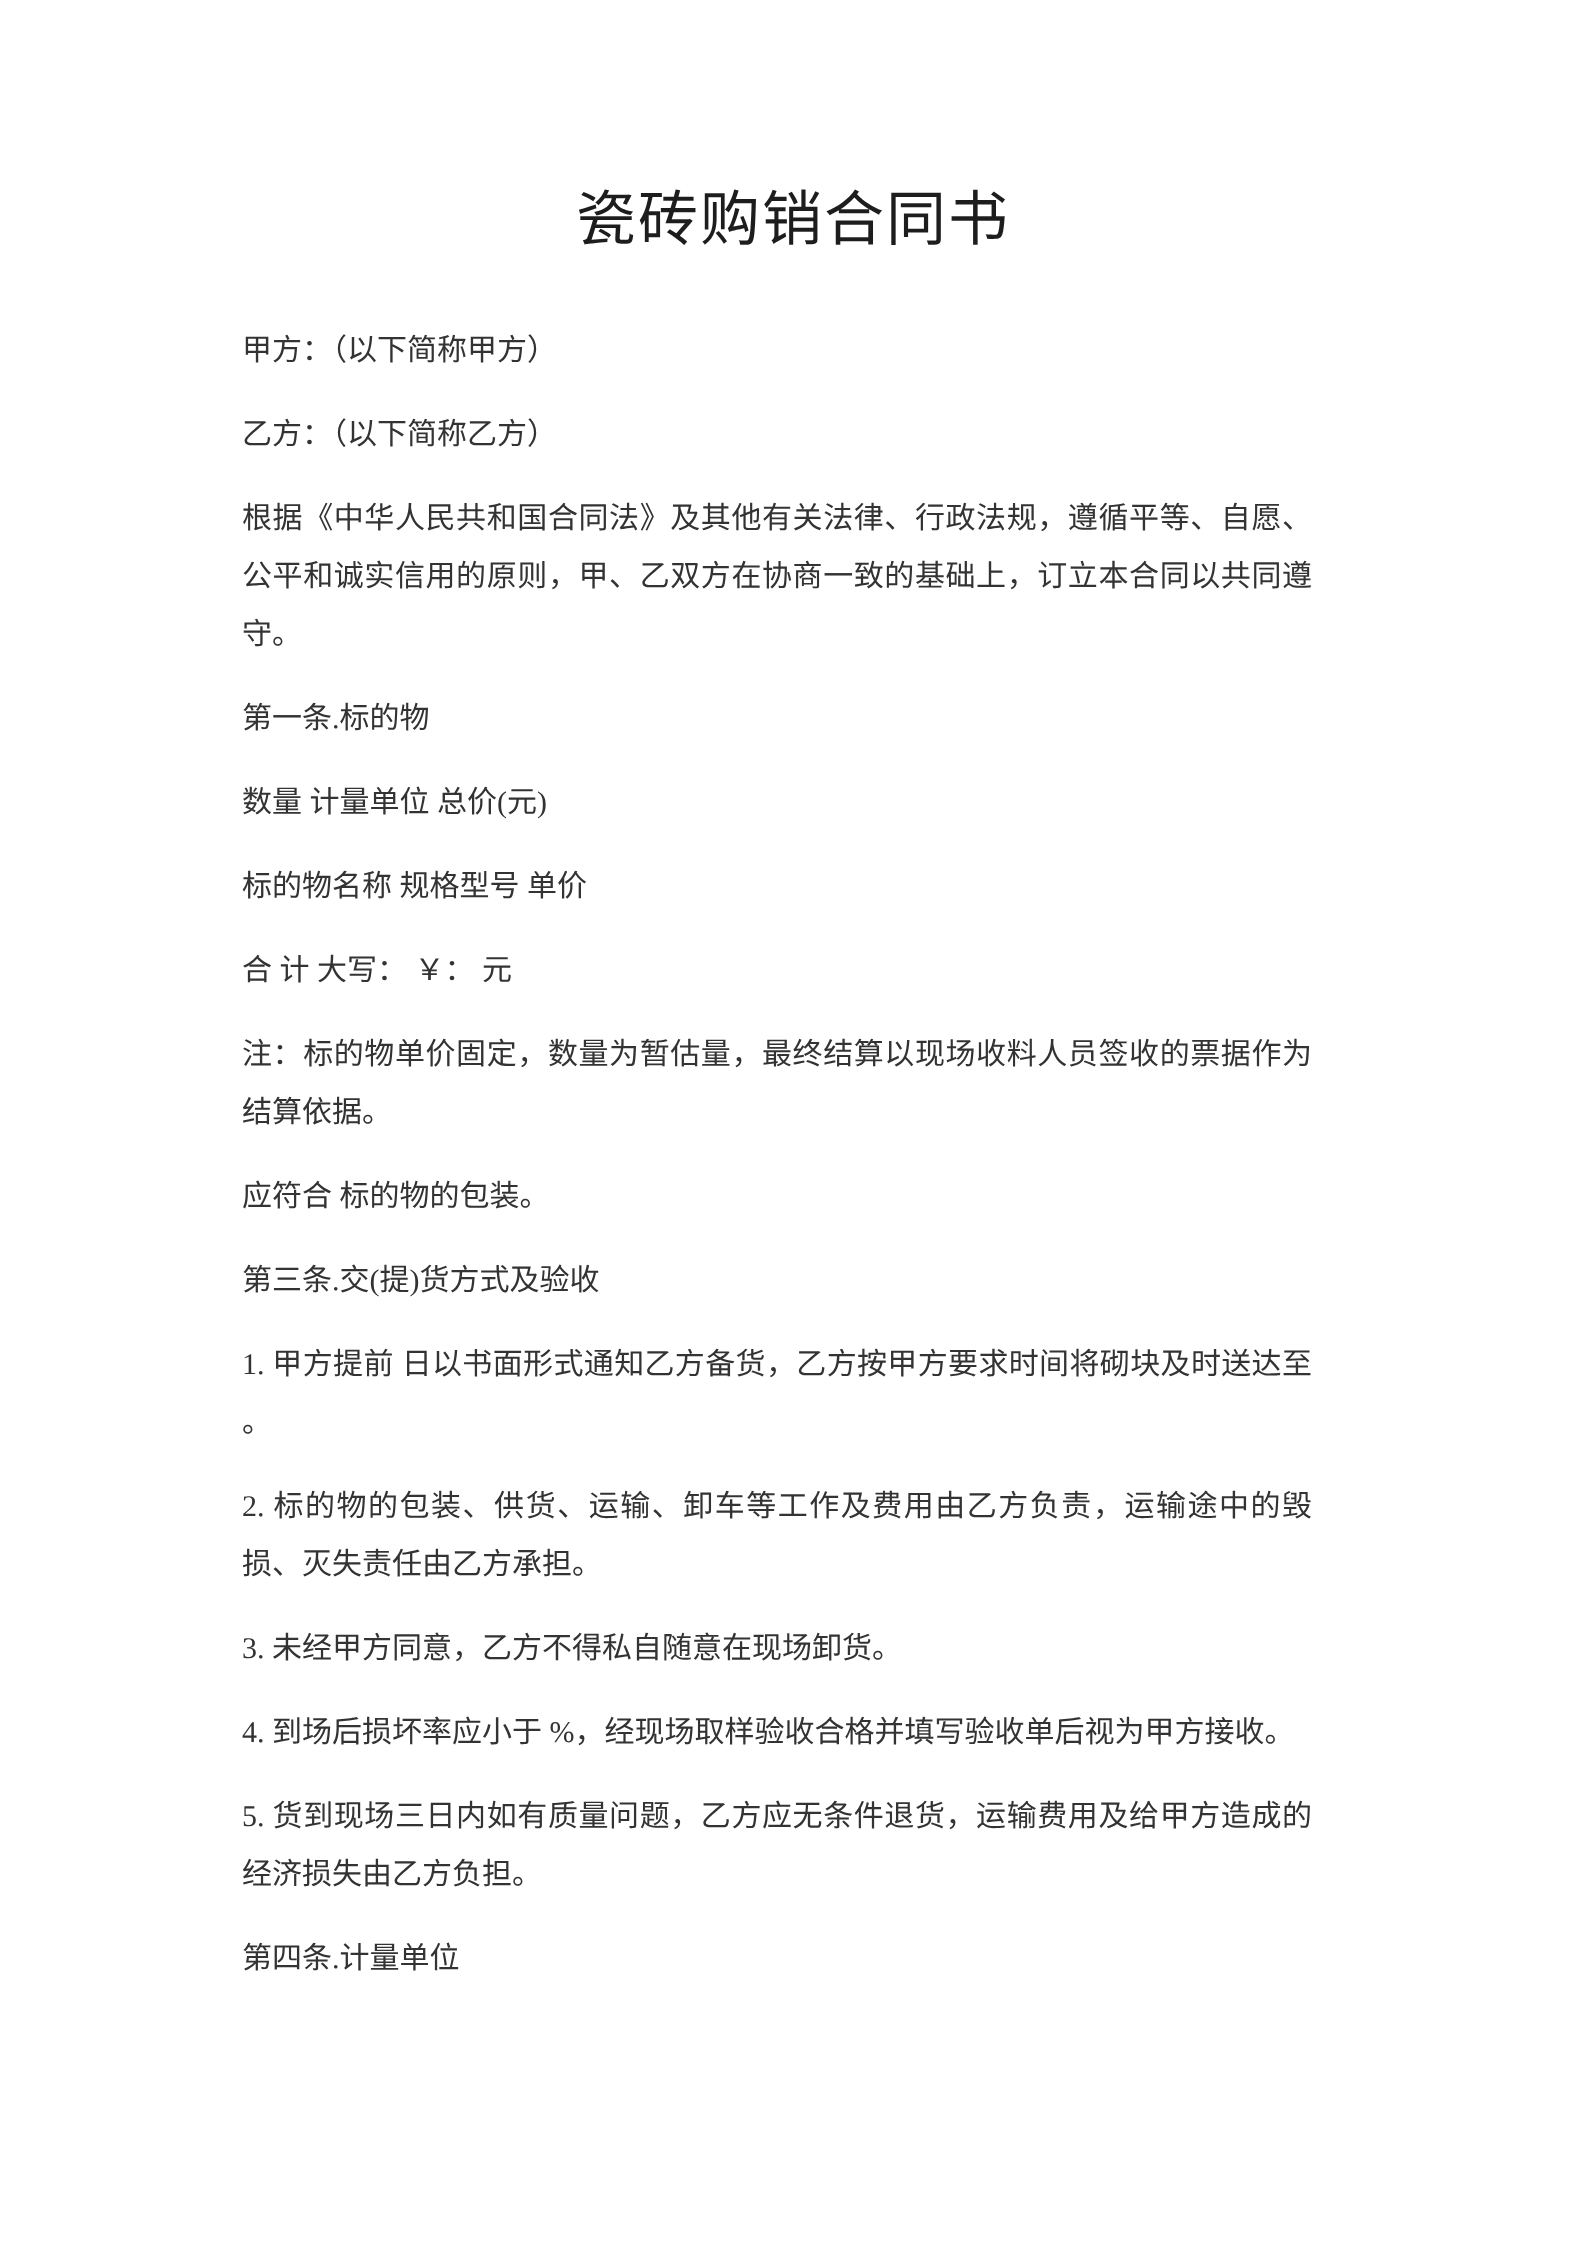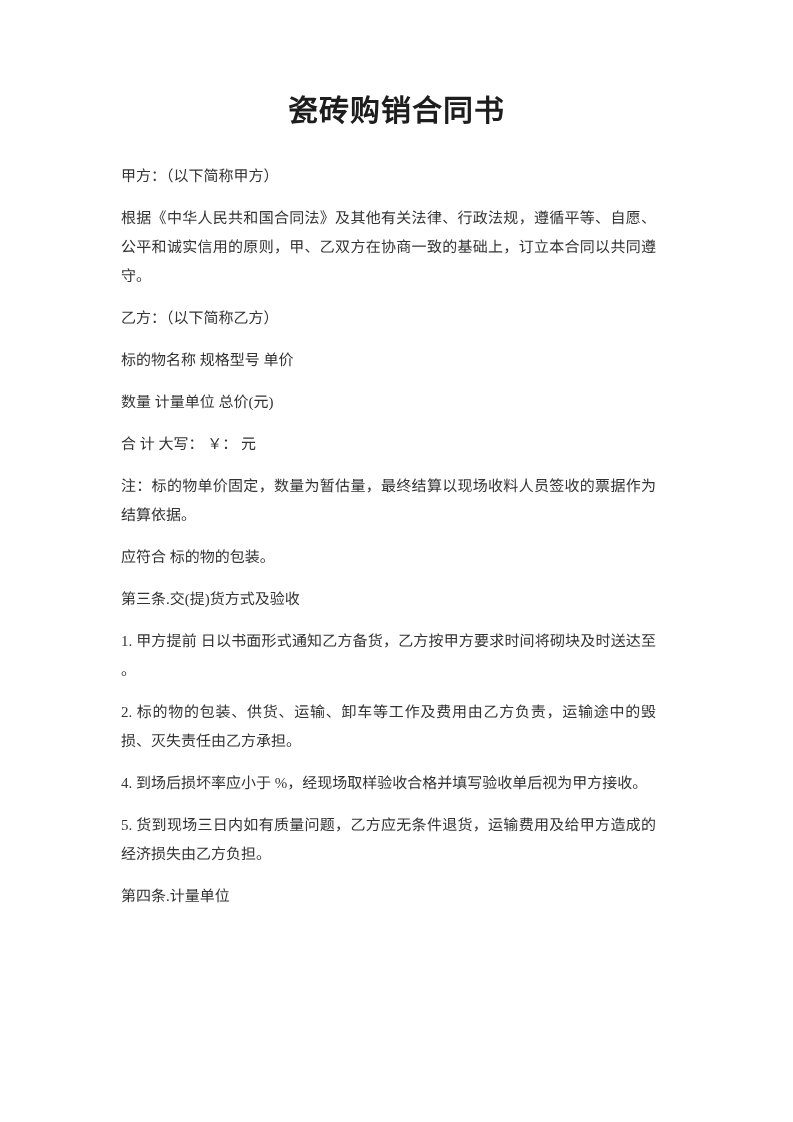--- a/index.html
+++ b/index.html
@@ -13,21 +13,21 @@
     height: 1122px;
     background: #ffffff;
     overflow: hidden;
     font-family: "Liberation Serif", "DejaVu Serif", serif;
     color: #333333;
     box-sizing: border-box;
     padding: 90px 121px 0 121px;
   }
   .doc-title {
     font-size: 30px;
-    font-weight: bold;
+    font-weight: normal;
     line-height: 42px;
     text-align: center;
     color: #1d1d1d;
     margin: 0 0 30px 0;
     letter-spacing: 1px;
   }
   .doc-body p {
     margin: 0 16px 13px 0;
     font-size: 15px;
     line-height: 29px;
@@ -37,27 +37,29 @@
   }
 </style>
 </head>
 <body>
 
 <div class="page">
   <h1 class="doc-title">瓷砖购销合同书</h1>
 
   <div class="doc-body">
     <p>甲方：（以下简称甲方）</p>
+    <p>乙方：（以下简称乙方）</p>
     <p>根据《中华人民共和国合同法》及其他有关法律、行政法规，遵循平等、自愿、公平和诚实信用的原则，甲、乙双方在协商一致的基础上，订立本合同以共同遵守。</p>
-    <p>乙方：（以下简称乙方）</p>
+    <p>第一条.标的物</p>
+    <p>数量 计量单位 总价(元)</p>
     <p>标的物名称 规格型号 单价</p>
-    <p>数量 计量单位 总价(元)</p>
     <p>合 计 大写： ￥： 元</p>
     <p>注：标的物单价固定，数量为暂估量，最终结算以现场收料人员签收的票据作为结算依据。</p>
     <p>应符合 标的物的包装。</p>
     <p>第三条.交(提)货方式及验收</p>
     <p>1. 甲方提前 日以书面形式通知乙方备货，乙方按甲方要求时间将砌块及时送达至 。</p>
     <p>2. 标的物的包装、供货、运输、卸车等工作及费用由乙方负责，运输途中的毁损、灭失责任由乙方承担。</p>
+    <p>3. 未经甲方同意，乙方不得私自随意在现场卸货。</p>
     <p>4. 到场后损坏率应小于 %，经现场取样验收合格并填写验收单后视为甲方接收。</p>
     <p>5. 货到现场三日内如有质量问题，乙方应无条件退货，运输费用及给甲方造成的经济损失由乙方负担。</p>
     <p>第四条.计量单位</p>
   </div>
 </div>
 
 </body></html>

